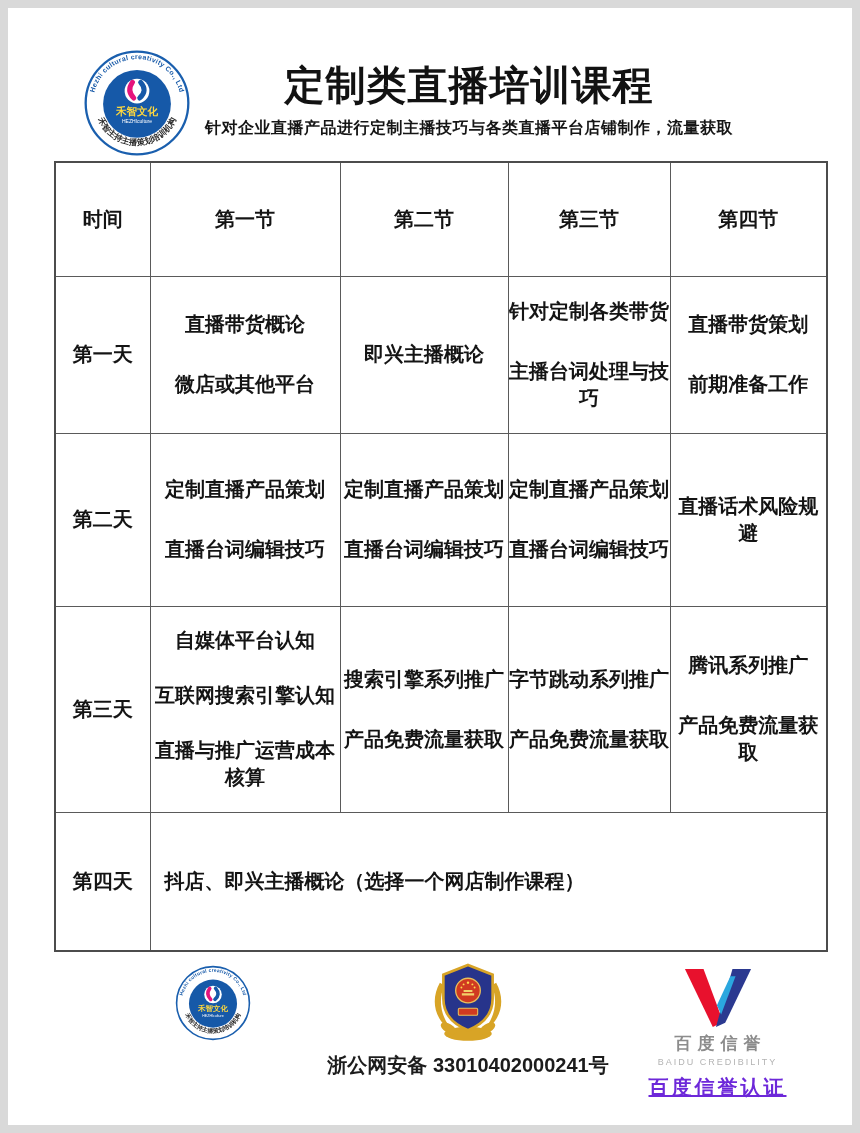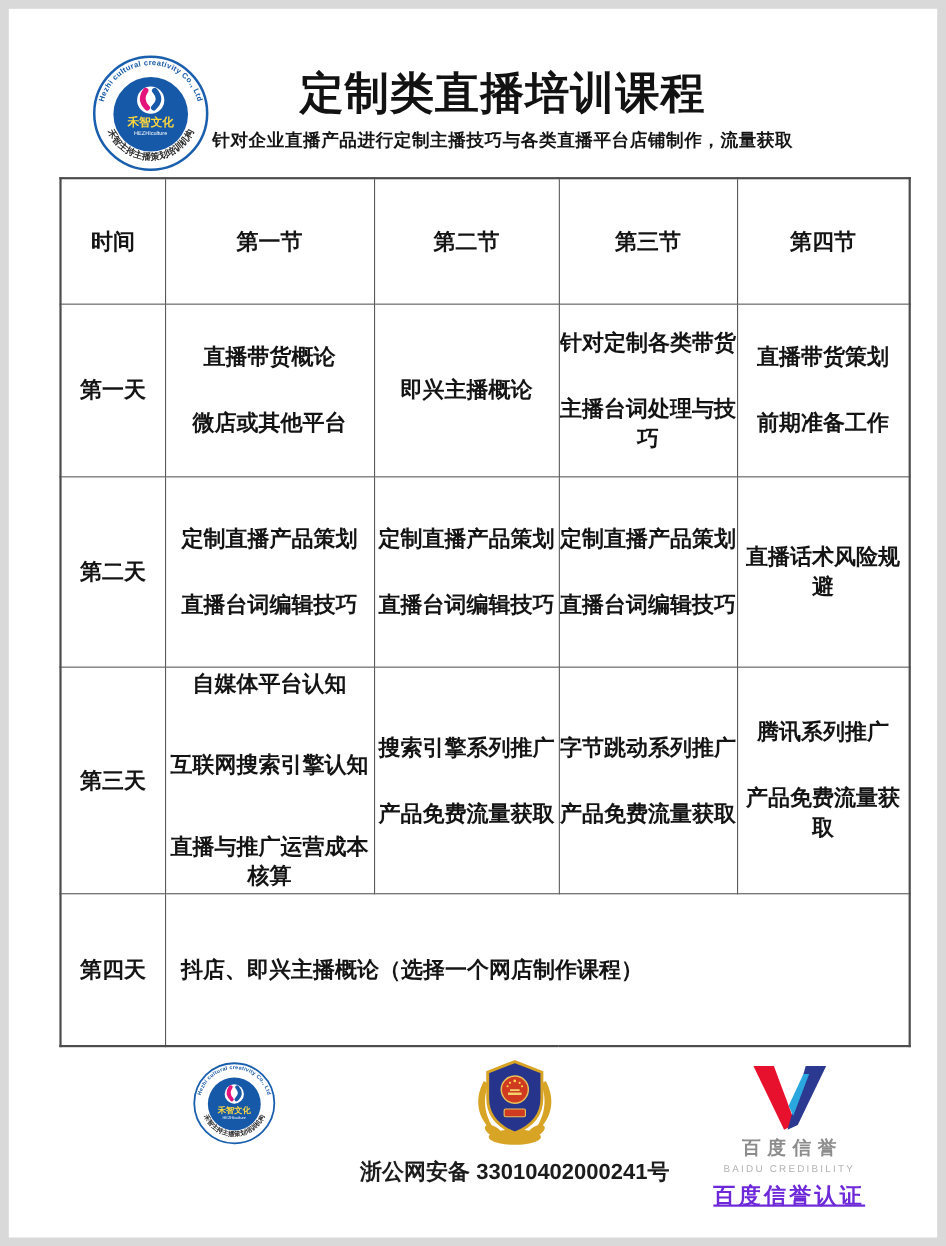--- a/index.html
+++ b/index.html
@@ -12,21 +12,21 @@
   }
   .page {
     position:absolute; left:8px; top:8px;
     width:844px; height:1117px;
     background:#ffffff;
   }
 
   
   .logo-big { position:absolute; left:74px; top:40px; }
   .title-block {
-    position:absolute; left:88px; width:722px; top:56px;
+    position:absolute; left:100px; width:722px; top:56px;
     text-align:center;
   }
   .doc-title {
     font-size:40px; font-weight:bold; color:#121212;
     letter-spacing:1px; line-height:1.05;
   }
   .doc-subtitle {
     margin-top:12px;
     font-size:16px; font-weight:bold; color:#151515;
     letter-spacing:0.5px;
@@ -188,21 +188,21 @@
         <td>
           <div class="cell-lines">
             <div>直播话术风险规避</div>
           </div>
         </td>
       </tr>
 
       <tr class="row-2">
         <td>第三天</td>
         <td>
-          <div class="cell-lines" style="gap:47px;">
+          <div class="cell-lines" style="gap:28px;">
             <div>自媒体平台认知</div>
             <div>互联网搜索引擎认知</div>
             <div>直播与推广运营成本核算</div>
           </div>
         </td>
         <td>
           <div class="cell-lines">
             <div>搜索引擎系列推广</div>
             <div>产品免费流量获取</div>
           </div>

